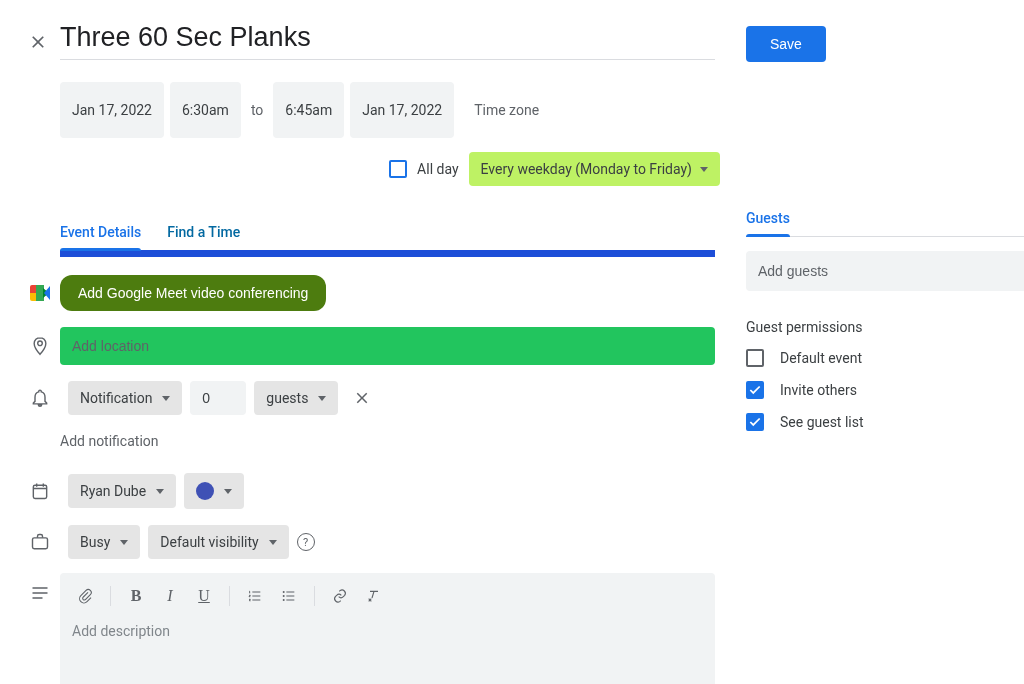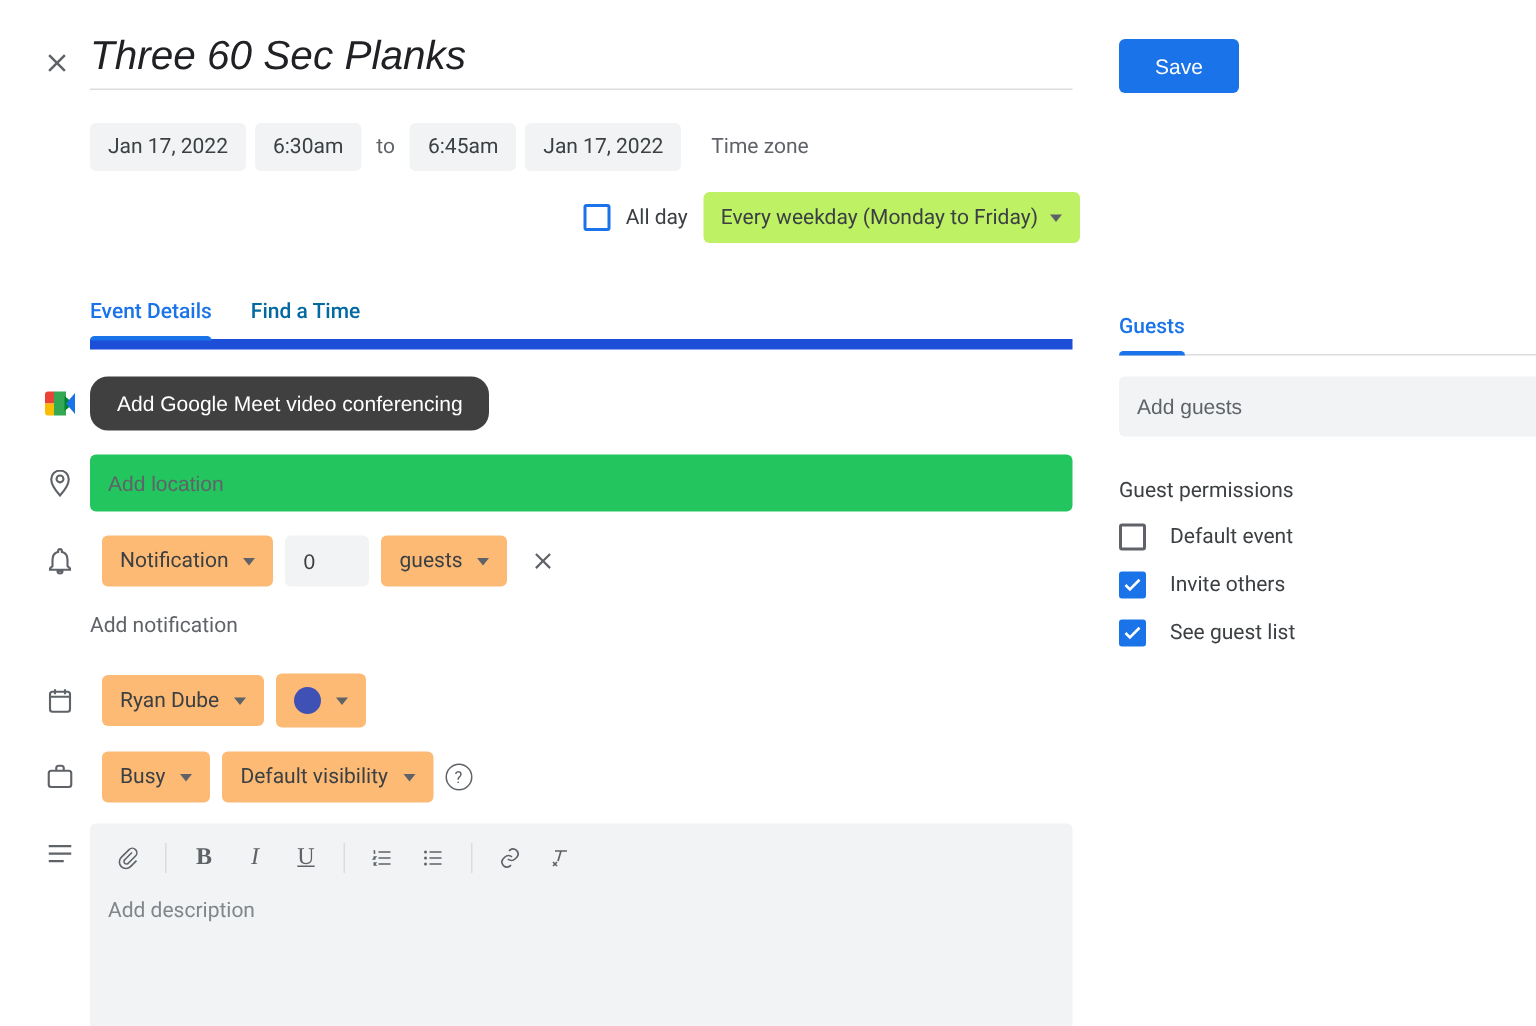--- a/index.html
+++ b/index.html
@@ -40,33 +40,32 @@
   .title-input {
     border: none;
     border-bottom: 1px solid #dadce0;
     font-size: 27px;
     font-weight: 400;
     color: #202124;
     padding: 2px 0 6px 0;
     width: 655px;
     outline: none;
     background: transparent;
-    font-style: italic;
   }
   .datetime-row {
     margin-top: 22px;
     margin-left: 40px;
     display: flex;
     align-items: center;
     gap: 6px;
   }
   .chip {
     background: #f1f3f4;
     border-radius: 4px;
-    padding: 8px 12px;
+    padding: 20px 12px;
     color: #3c4043;
     cursor: pointer;
     font-size: 14px;
   }
   .to-text { color: #5f6368; padding: 0 4px; }
   .tz-link {
     color: #5f6368;
     margin-left: 14px;
     cursor: pointer;
     font-size: 14px;
@@ -135,21 +134,21 @@
     margin-top: 16px;
   }
   .row-icon {
     width: 40px;
     display: flex;
     justify-content: center;
     color: #5f6368;
   }
   .row-icon svg { width: 20px; height: 20px; fill: currentColor; }
   .meet-btn {
-    background: #404040;
+    background: #4d7c0f;
     color: #fff;
     border: none;
     border-radius: 12px;
     padding: 10px 18px;
     font-size: 14px;
     font-weight: 500;
     cursor: pointer;
   }
   .meet-icon-box {
     width: 20px; height: 16px;
@@ -167,21 +166,21 @@
     border: none;
     border-radius: 4px;
     padding: 11px 12px;
     font-size: 14px;
     outline: none;
     color: #3c4043;
   }
   .location-input::placeholder { color: #5f6368; }
   .notif-row { gap: 8px; }
   .select-chip {
-    background: #fdba74;
+    background: #e5e5e5;
     border-radius: 4px;
     padding: 9px 12px;
     display: flex; align-items: center; gap: 10px;
     cursor: pointer;
   }
   .num-input {
     background: #f1f3f4;
     border: none;
     border-radius: 4px;
     padding: 9px 12px;

